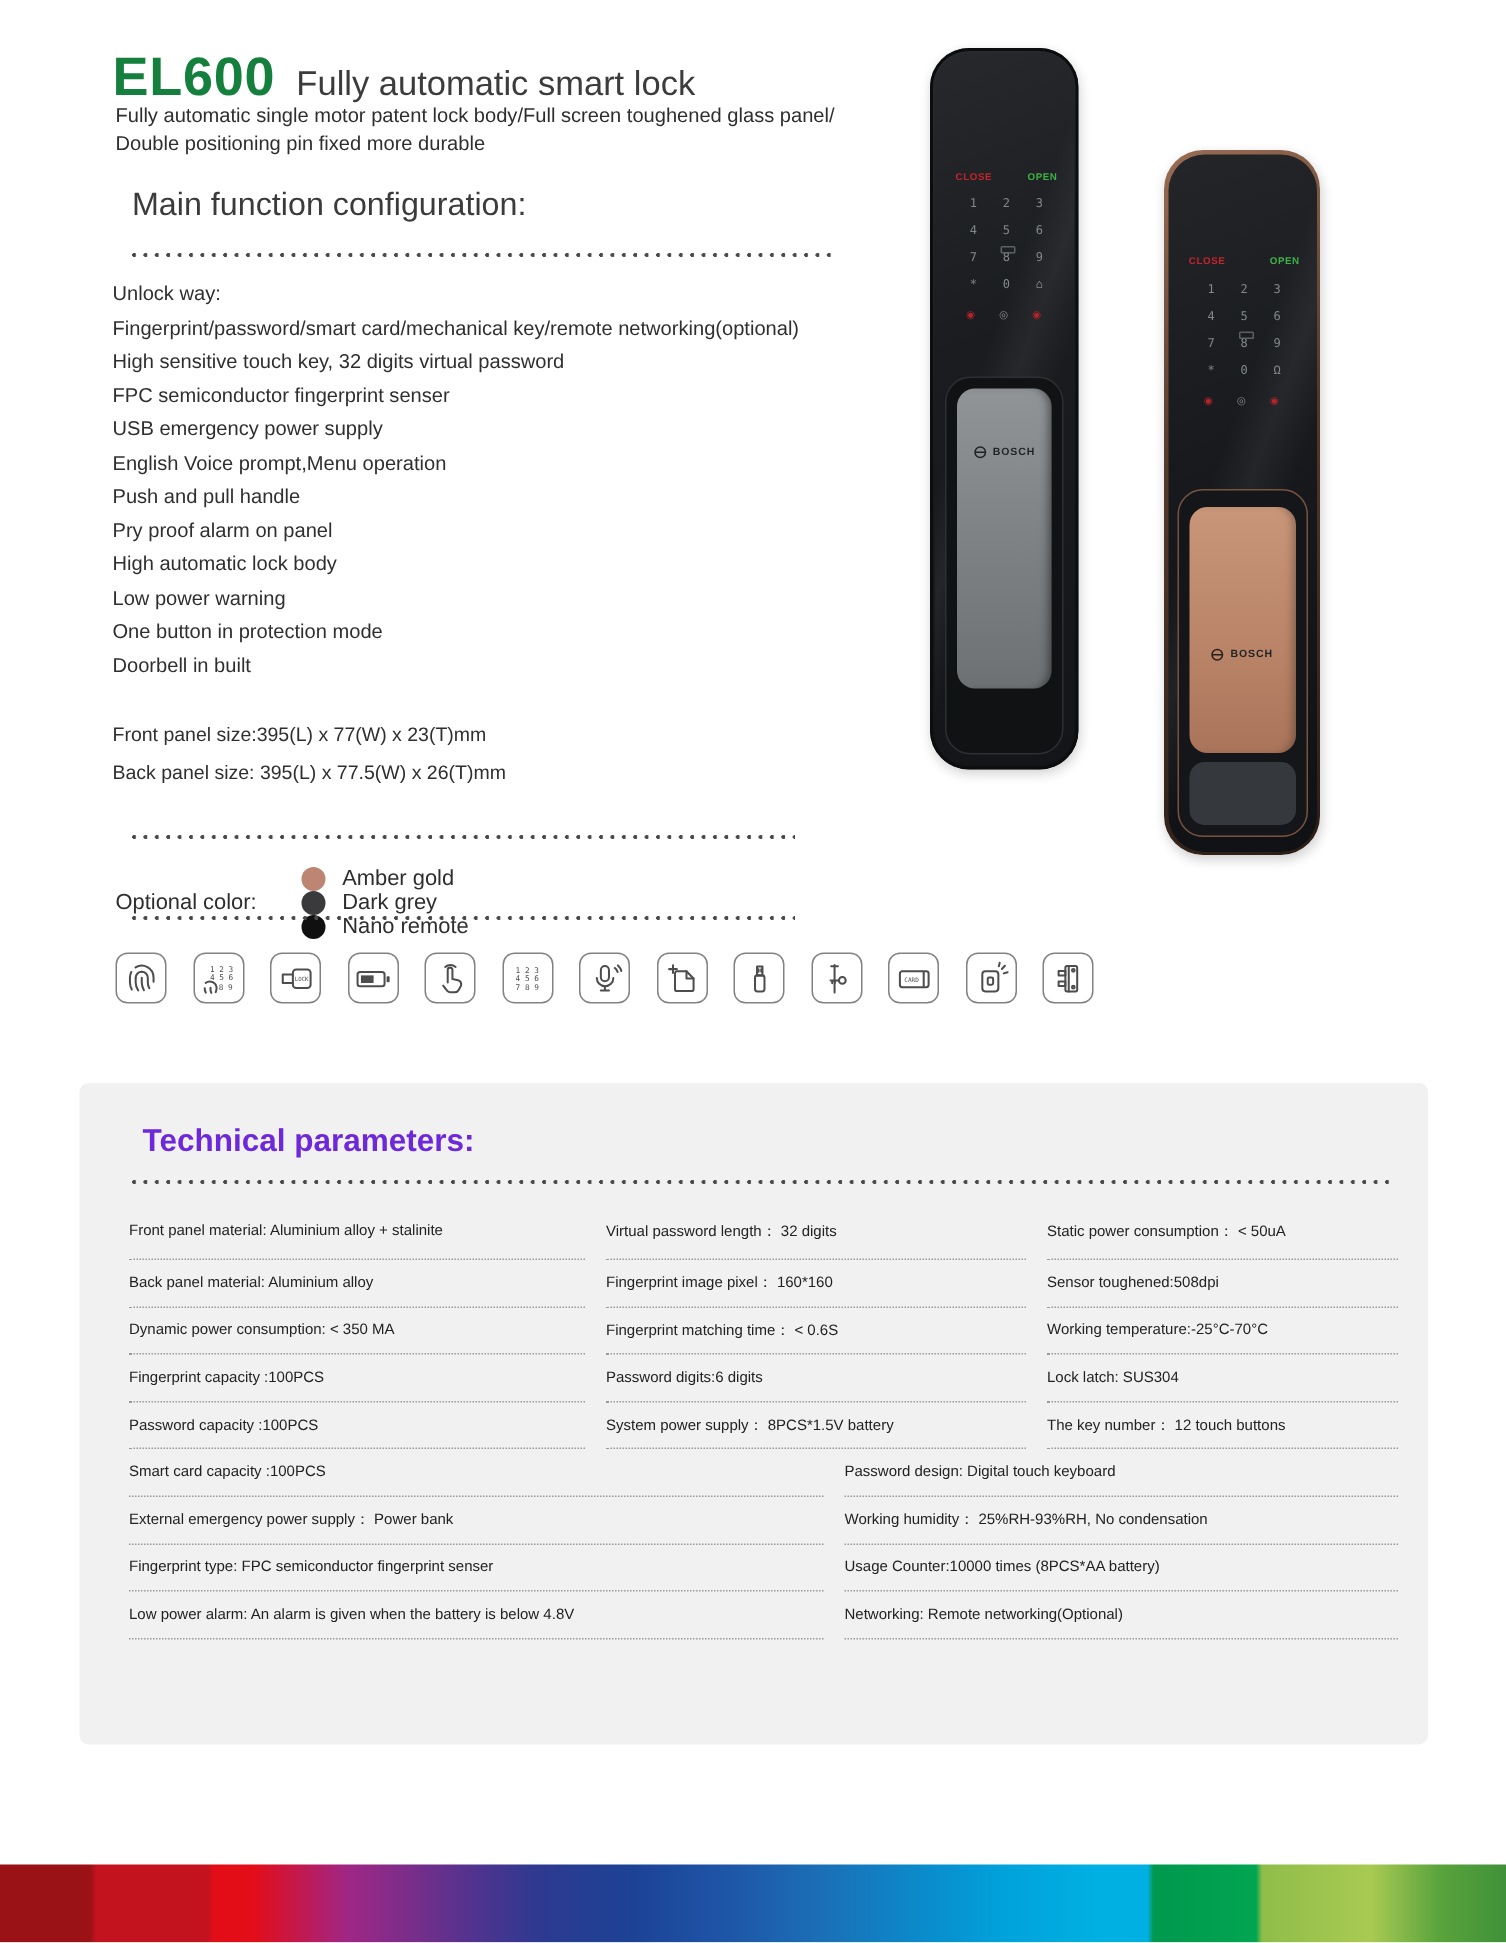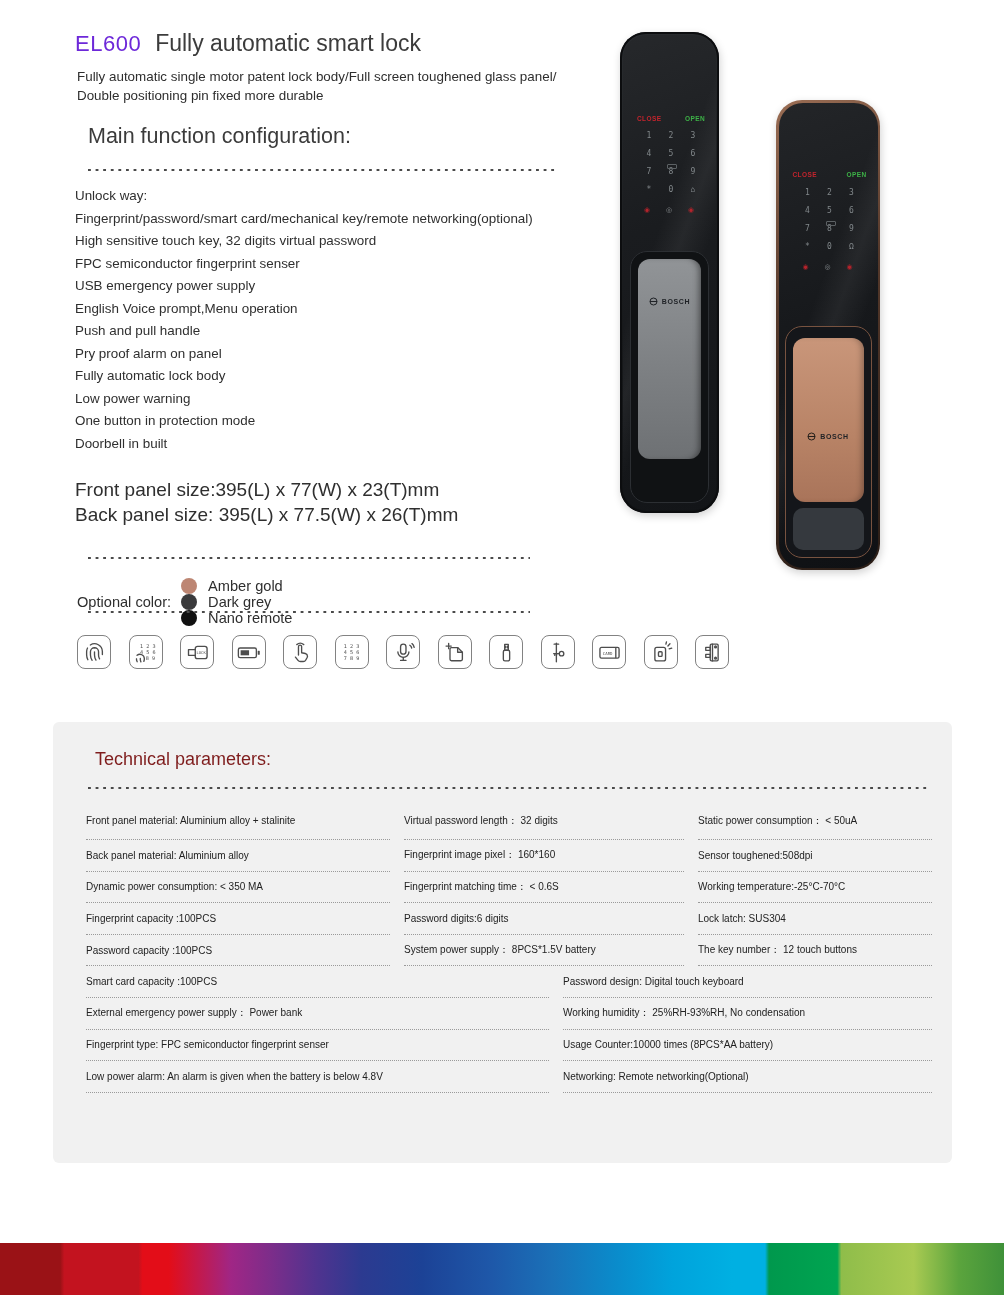--- a/index.html
+++ b/index.html
@@ -1,55 +1,55 @@
 <!DOCTYPE html>
 <html><head>
 <meta charset="utf-8">
 <style>
   html,body{margin:0;padding:0;background:#fff;}
   #page{position:relative;width:1004px;height:1295px;background:#ffffff;overflow:hidden;
         font-family:"Liberation Sans",sans-serif;color:#333;}
 
   
   .hdr{position:absolute;left:75px;top:30px;display:flex;align-items:baseline;gap:14px;}
-  .model{font-size:22px;font-weight:normal;color:#6d28d9;letter-spacing:.5px;}
+  .model{font-size:36px;font-weight:bold;color:#15803d;letter-spacing:.5px;}
   .title{font-size:23px;color:#3c3c3c;}
   .subtitle{position:absolute;left:77px;top:68px;font-size:13.4px;line-height:18.5px;color:#2e2e2e;}
 
   .section-h{position:absolute;left:88px;top:124px;font-size:21.5px;color:#3b3b3b;font-weight:500;}
 
   .dotline{position:absolute;height:4px;background-repeat:repeat-x;
     background-image:radial-gradient(circle at 1.4px 2px,#4a4a4a 1.25px,transparent 1.5px);
     background-size:7.6px 4px;}
   #dot1{left:88px;top:168px;width:468px;}
   #dot2{left:88px;top:556px;width:442px;}
   #dot3{left:88px;top:610px;width:442px;}
 
   #feature-list{position:absolute;left:75px;top:185px;font-size:13.4px;line-height:22.5px;color:#2f2f2f;}
 
-  #sizes{position:absolute;left:75px;top:478px;font-size:19px;line-height:24.5px;color:#2f2f2f;}
+  #sizes{position:absolute;left:75px;top:478px;font-size:13px;line-height:24.5px;color:#2f2f2f;}
 
   
   #colors-row{position:absolute;left:77px;top:578px;display:flex;align-items:center;font-size:14.6px;color:#2e2e2e;}
   #colors-row .lbl{margin-right:10px;}
-  .swatch-wrap{display:flex;align-items:center;margin-right:28px;}
+  .swatch-wrap{display:flex;align-items:center;margin-right:28px;margin-left:20px;}
   .swatch{width:16px;height:16px;border-radius:50%;margin-right:11px;}
   .swatch-label{font-size:14.6px;color:#2e2e2e;}
 
   
   #icons-row{position:absolute;left:77px;top:635px;display:flex;gap:17.5px;}
   .icon-box{width:34px;height:34px;border:1.3px solid #828282;border-radius:8px;background:#fff;
             display:flex;align-items:center;justify-content:center;box-sizing:border-box;}
   .icon-box svg{display:block;}
   .ic{stroke:#4d4d4d;stroke-width:1.2;fill:none;stroke-linecap:round;stroke-linejoin:round;}
   .ict{fill:#4d4d4d;stroke:none;font-family:"DejaVu Sans Mono",monospace;}
 
   
   #tech{position:absolute;left:53px;top:722px;width:899px;height:441px;background:#f1f1f1;border-radius:6px;}
-  #tech .tech-h{position:absolute;left:42px;top:27px;font-size:18px;color:#7f1d1d;font-weight:400;}
+  #tech .tech-h{position:absolute;left:42px;top:27px;font-size:21px;color:#6d28d9;font-weight:700;}
   #tech .dotline{left:35px;top:64px;width:842px;}
   #tech-rows{position:absolute;left:33px;top:80px;right:20px;}
   .trow{display:grid;}
   .trow.r3{grid-template-columns:318px 294px 1fr;}
   .trow.r2{grid-template-columns:477px 1fr;}
   .trow{height:31.6px;}
   .trow.tall{height:38px;}
   .tcell{display:flex;align-items:center;border-bottom:1.5px dotted #9a9a9a;margin-right:14px;
          font-size:10px;color:#222;white-space:nowrap;overflow:hidden;}
   .tcell:last-child{margin-right:0;}
@@ -115,21 +115,21 @@
   <div class="dotline" id="dot1"></div>
   <div id="feature-list">
       <div class="feature-line">Unlock way:</div>
       <div class="feature-line">Fingerprint/password/smart card/mechanical key/remote networking(optional)</div>
       <div class="feature-line">High sensitive touch key, 32 digits virtual password</div>
       <div class="feature-line">FPC semiconductor fingerprint senser</div>
       <div class="feature-line">USB emergency power supply</div>
       <div class="feature-line">English Voice prompt,Menu operation</div>
       <div class="feature-line">Push and pull handle</div>
       <div class="feature-line">Pry proof alarm on panel</div>
-      <div class="feature-line">Fully automatic lock body</div>
+      <div class="feature-line">High automatic lock body</div>
       <div class="feature-line">Low power warning</div>
       <div class="feature-line">One button in protection mode</div>
       <div class="feature-line">Doorbell in built</div>
     </div>
 
   <div id="sizes">
     <div>Front panel size:395(L) x 77(W) x 23(T)mm</div>
     <div>Back panel size: 395(L) x 77.5(W) x 26(T)mm</div>
   </div>
 

